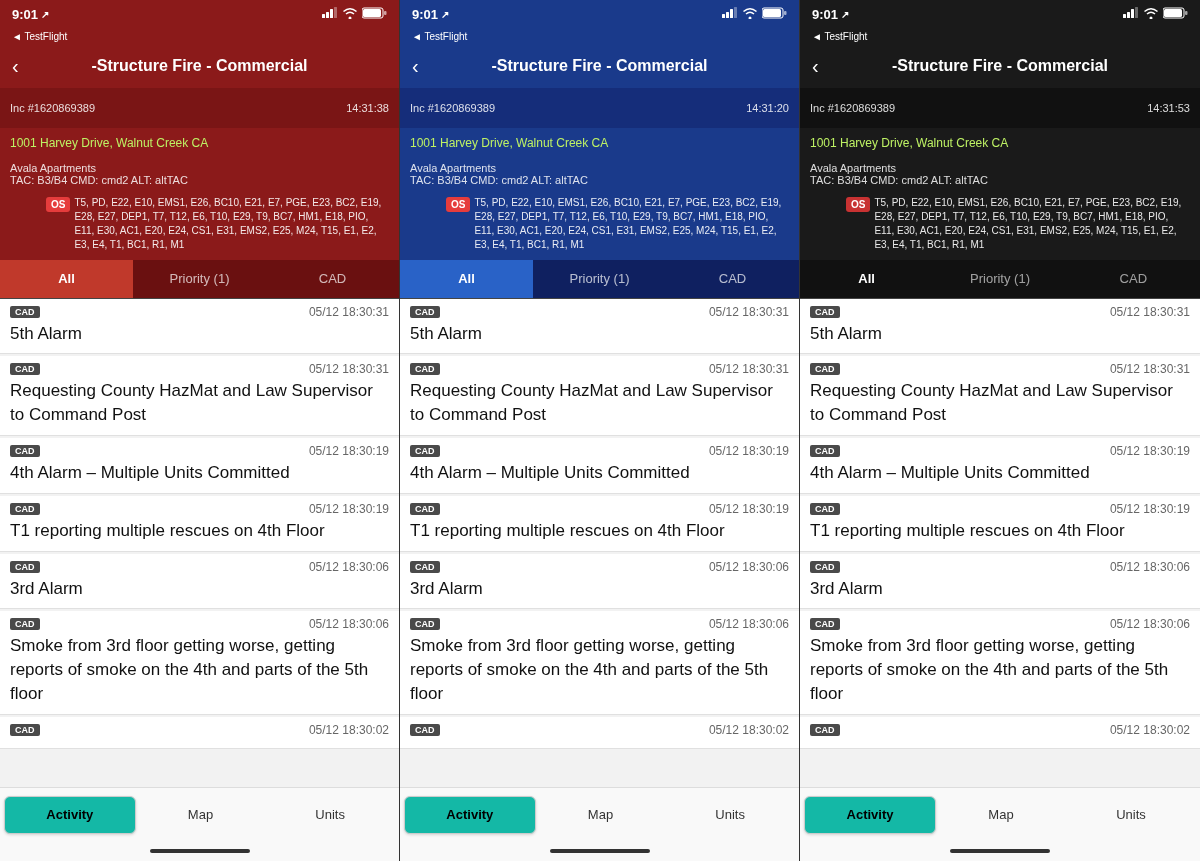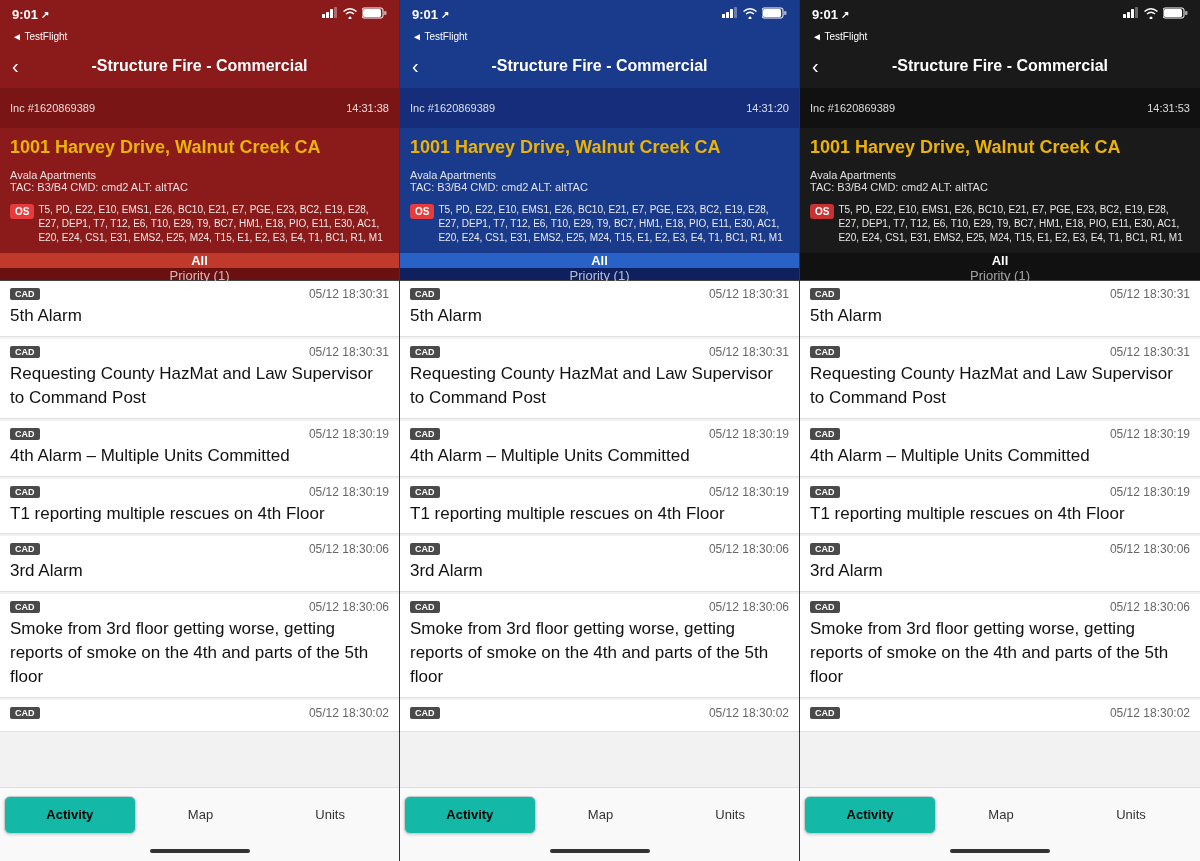--- a/index.html
+++ b/index.html
@@ -102,23 +102,23 @@
     
     .address-section {
       padding: 8px 10px 6px;
       flex-shrink: 0;
     }
     .panel-red .address-section { background: #8B1A1A; }
     .panel-blue .address-section { background: #1A3A8B; }
     .panel-dark .address-section { background: #1a1a1a; }
 
     .address-line {
-      color: #eab308;
-      font-size: 18px;
-      font-weight: 700;
+      color: #bef264;
+      font-size: 12px;
+      font-weight: 400;
       line-height: 1.3;
     }
     .sub-address {
       color: rgba(255,255,255,0.85);
       font-size: 11px;
       margin-top: 10px;
     }
     .tac-line {
       color: rgba(255,255,255,0.85);
       font-size: 11px;
@@ -140,37 +140,37 @@
 
     .os-badge {
       background: #e63c3c;
       color: #fff;
       font-size: 10px;
       font-weight: 700;
       padding: 2px 5px;
       border-radius: 3px;
       flex-shrink: 0;
       margin-top: 1px;
+      margin-left: 36px;
     }
     .panel-dark .os-badge { background: #c83232; }
 
     .units-text {
       color: rgba(255,255,255,0.9);
       font-size: 10px;
       line-height: 1.4;
       flex: 1;
     }
 
     
     .tabs-row {
-      height: 28px;
+      height: 39px;
       display: flex;
       flex-shrink: 0;
       border-bottom: 1px solid #444;
-      flex-direction: column;
     }
     .panel-red .tabs-row { background: #6a1010; }
     .panel-blue .tabs-row { background: #0f2060; }
     .panel-dark .tabs-row { background: #111; }
 
     .tab-item {
       flex: 1;
       display: flex;
       align-items: center;
       justify-content: center;

